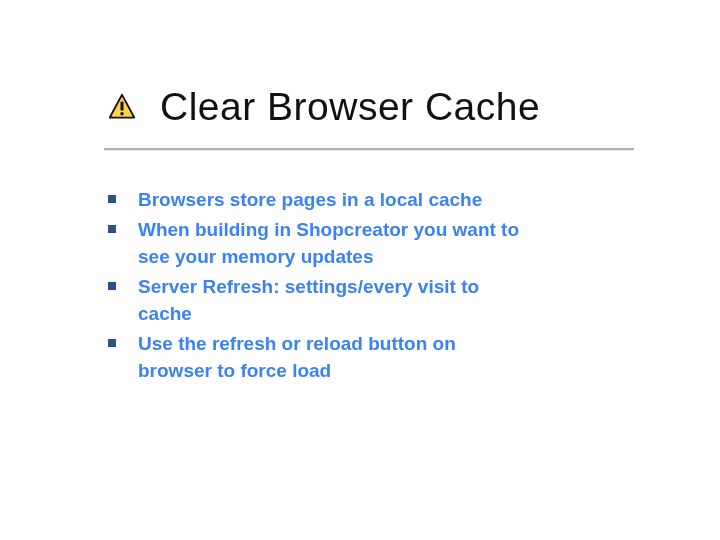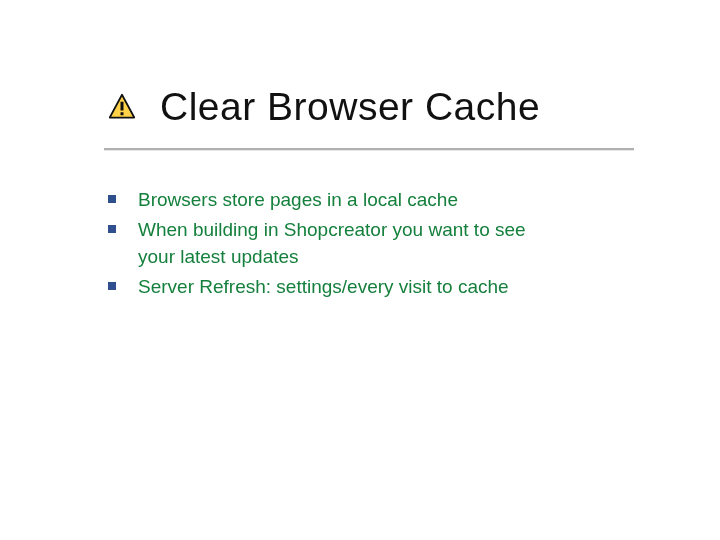--- a/index.html
+++ b/index.html
@@ -63,21 +63,22 @@
     width: 8px;
     height: 8px;
     background: #2f4f8f;
     margin-top: 9px;
     margin-right: 22px;
     flex: none;
   }
   .item-text {
     font-size: 19px;
     line-height: 1.45;
-    color: #15803d;
+    color: #3b82f6;
+    font-weight: bold;
   }
 </style>
 </head>
 <body>
 
 <div class="slide">
 
   <div class="title-row">
     <span class="warn-icon">
       <svg viewBox="0 0 32 32" width="28" height="28">
@@ -91,21 +92,25 @@
 
   <div class="title-rule"></div>
 
   <div class="body">
     <div class="item">
       <span class="bullet"></span>
       <span class="item-text">Browsers store pages in a local cache</span>
     </div>
     <div class="item">
       <span class="bullet"></span>
-      <span class="item-text">When building in Shopcreator you want to see your latest updates</span>
+      <span class="item-text">When building in Shopcreator you want to see your memory updates</span>
     </div>
     <div class="item">
       <span class="bullet"></span>
       <span class="item-text">Server Refresh: settings/every visit to cache</span>
+    </div>
+    <div class="item">
+      <span class="bullet"></span>
+      <span class="item-text">Use the refresh or reload button on browser to force load</span>
     </div>
   </div>
 
 </div>
 
 </body></html>

